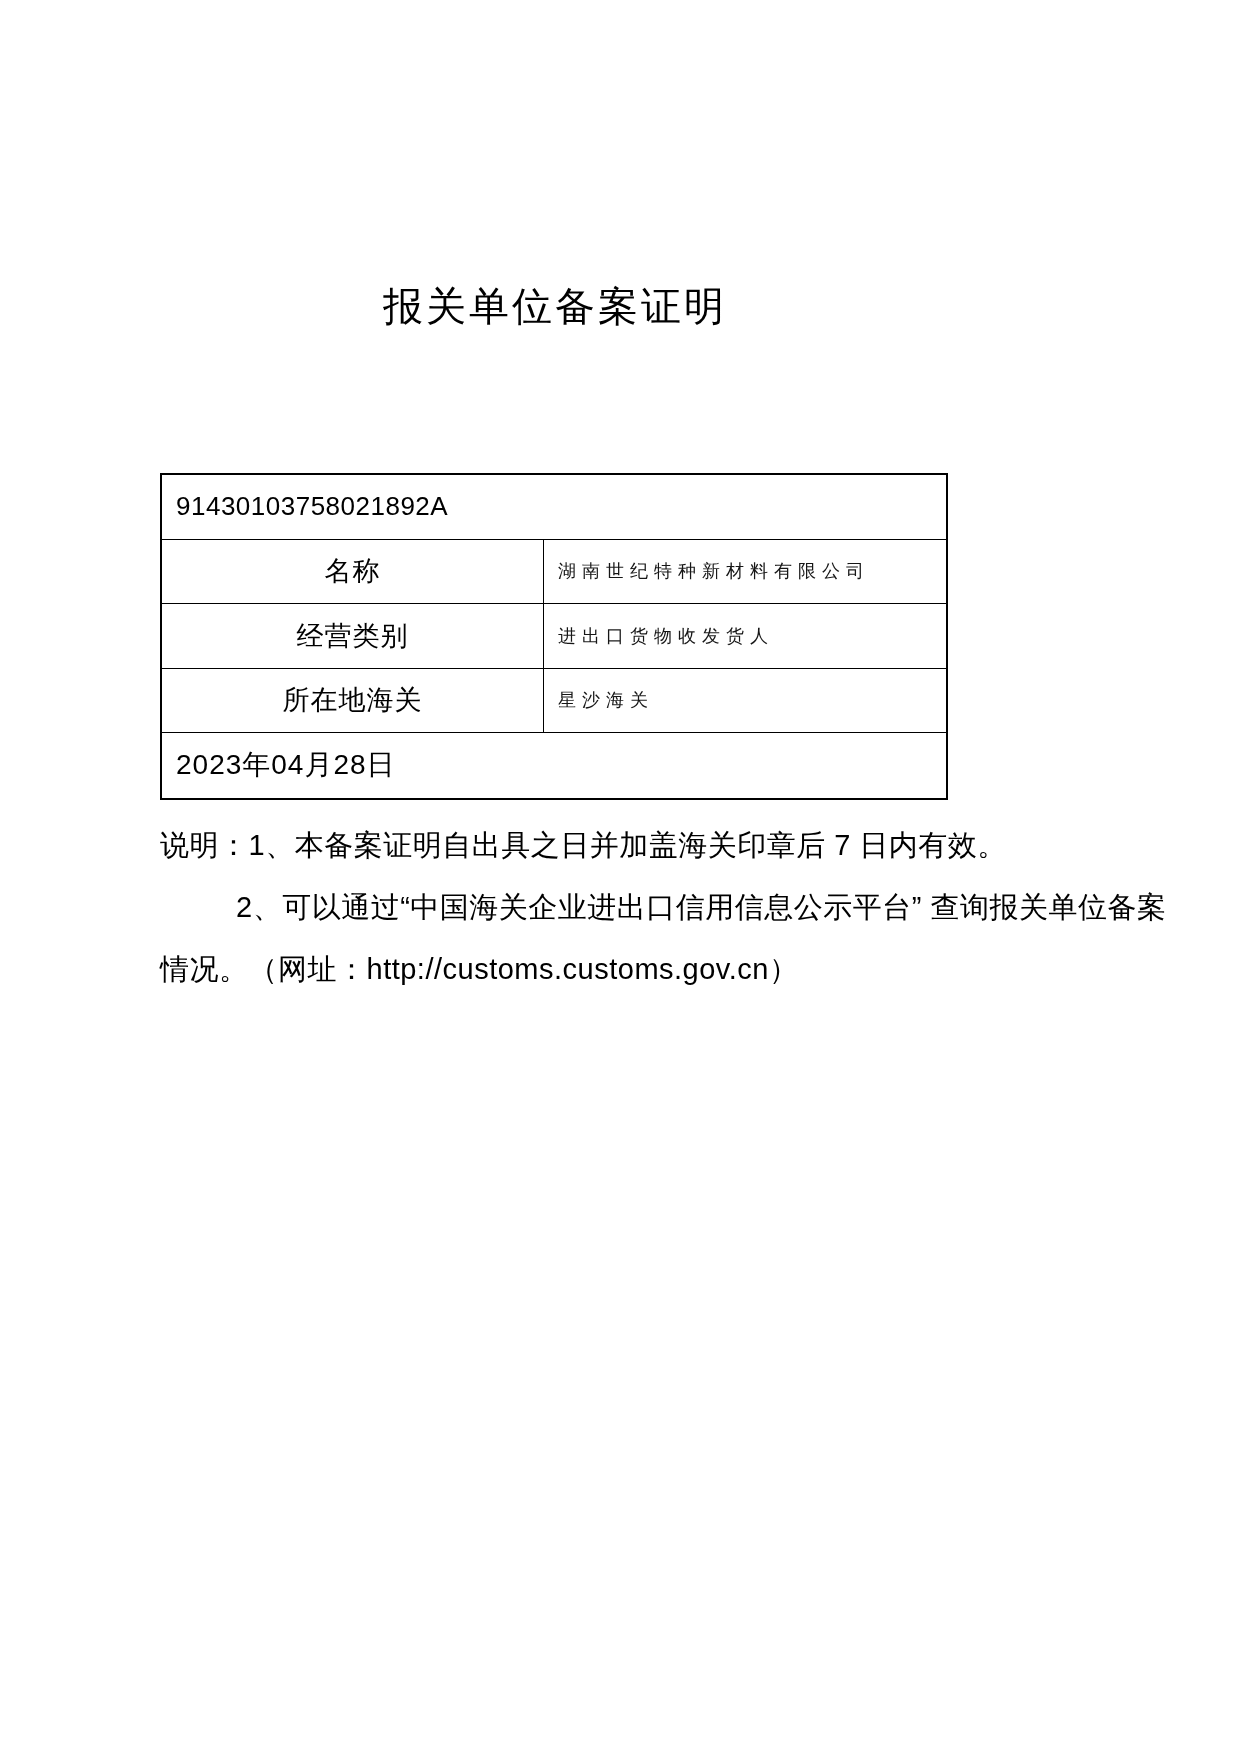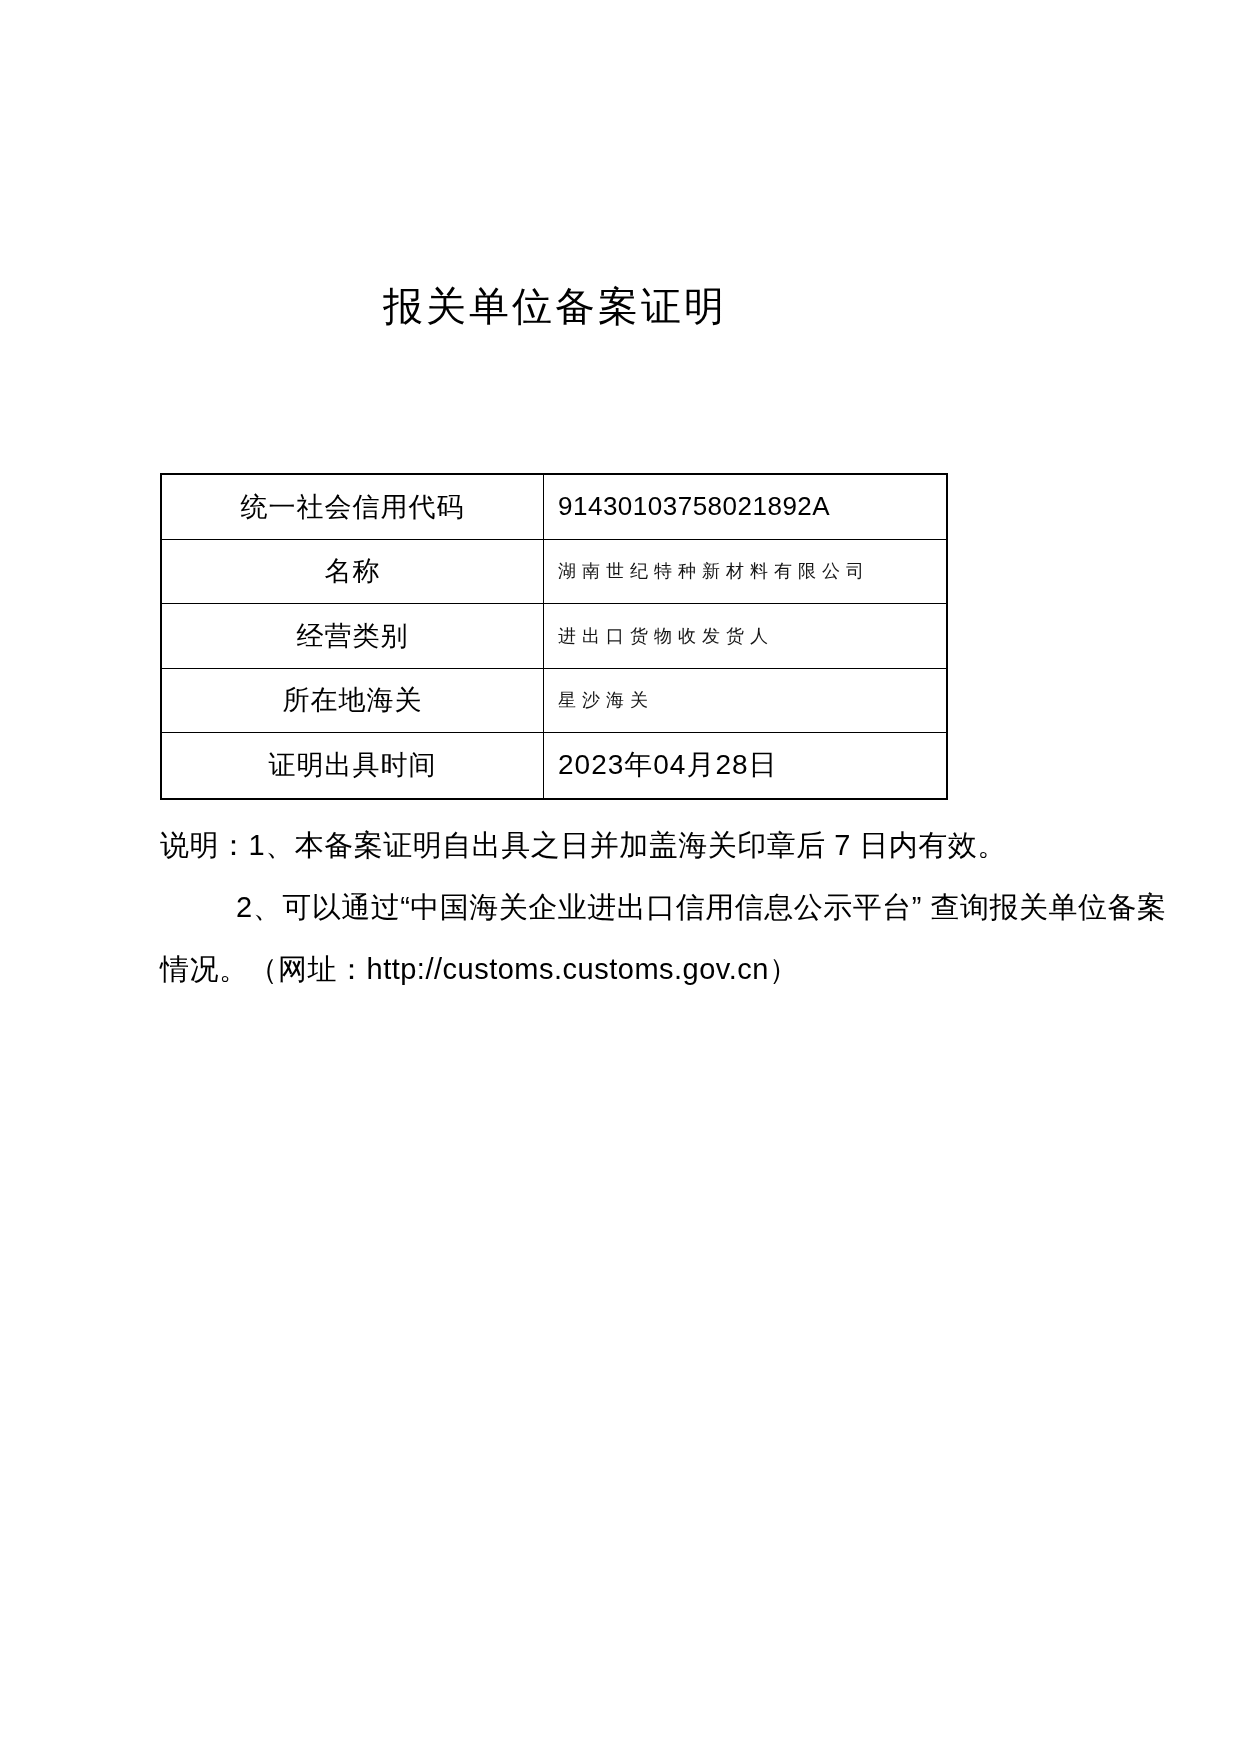--- a/index.html
+++ b/index.html
@@ -83,41 +83,39 @@
 </head>
 <body>
 
 <div class="page">
 
   <div class="doc-title">报关单位备案证明</div>
 
   <div class="reg-table">
 
     <div class="t-row">
-      <div class="t-label">统一社会信用代码</div>
       <div class="t-value v-print">91430103758021892A</div>
     </div>
 
     <div class="t-row">
       <div class="t-label">名称</div>
       <div class="t-value v-hand">湖南世纪特种新材料有限公司</div>
     </div>
 
     <div class="t-row">
       <div class="t-label">经营类别</div>
       <div class="t-value v-hand">进出口货物收发货人</div>
     </div>
 
     <div class="t-row">
       <div class="t-label">所在地海关</div>
       <div class="t-value v-hand">星沙海关</div>
     </div>
 
     <div class="t-row">
-      <div class="t-label">证明出具时间</div>
       <div class="t-value v-date">2023年04月28日</div>
     </div>
 
   </div>
 
   <div class="note-line note-1">说明：1、本备案证明自出具之日并加盖海关印章后 7 日内有效。</div>
 
   <div class="note-line note-2">2、可以通过“中国海关企业进出口信用信息公示平台” 查询报关单位备案</div>
 
   <div class="note-line note-3">情况。（网址：http://customs.customs.gov.cn）</div>

